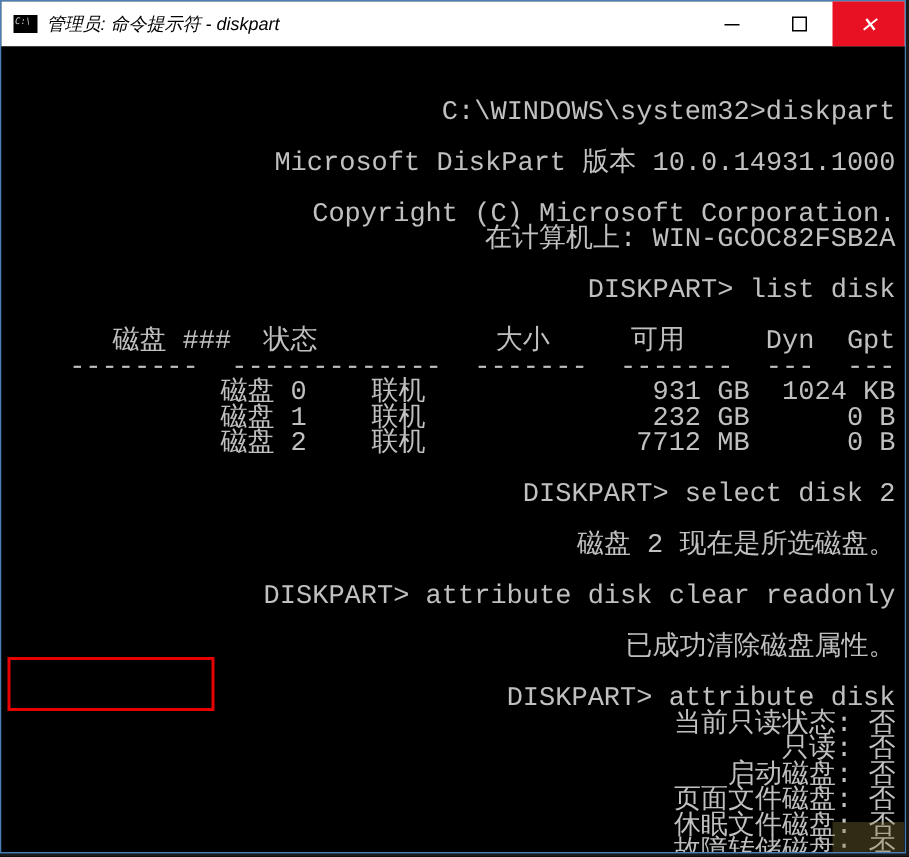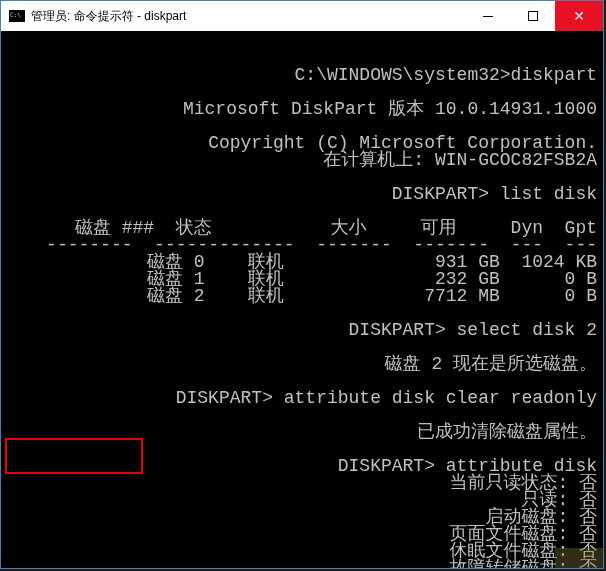--- a/index.html
+++ b/index.html
@@ -1,18 +1,18 @@
 <!DOCTYPE html>
 <html><head>
 <meta charset="utf-8">
 <style>
 * { margin: 0; padding: 0; box-sizing: border-box; }
 body { background: #1a1a1a; font-family: Arial, sans-serif; width: 606px; height: 571px; overflow: hidden; }
 .window { width: 604px; height: 569px; border: 1px solid #4a7fb5; background: #000; }
-.titlebar { height: 30px; background: #fff; display: flex; align-items: center; }
+.titlebar { height: 30px; background: #fff; display: flex; align-items: center; font-style: italic; }
 .app-icon { width: 16px; height: 12px; background: #000; margin: 0 6px 0 8px; position: relative; }
 .app-icon::before { content: 'C:\\'; color: #ccc; font-size: 6px; position: absolute; top: 1px; left: 1px; font-family: monospace; }
 .title-text { flex: 1; font-size: 12px; color: #000; white-space: nowrap; }
 .win-controls { display: flex; height: 100%; }
 .win-btn { width: 45px; height: 30px; display: flex; align-items: center; justify-content: center; font-size: 11px; color: #000; cursor: pointer; }
 .win-btn.close { background: #e81123; color: #fff; width: 48px; }
 .min-line { width: 10px; height: 1px; background: #000; }
 .max-box { width: 10px; height: 10px; border: 1px solid #000; }
 .close-x { font-size: 14px; font-weight: 300; }
 .terminal { background: #000; color: #c0c0c0; font-family: 'NSimSun', 'SimSun', 'Courier New', monospace; font-size: 18px; line-height: 17px; padding: 2px 6px; height: calc(100% - 30px); white-space: pre; overflow: hidden; position: relative; text-align: right; }

